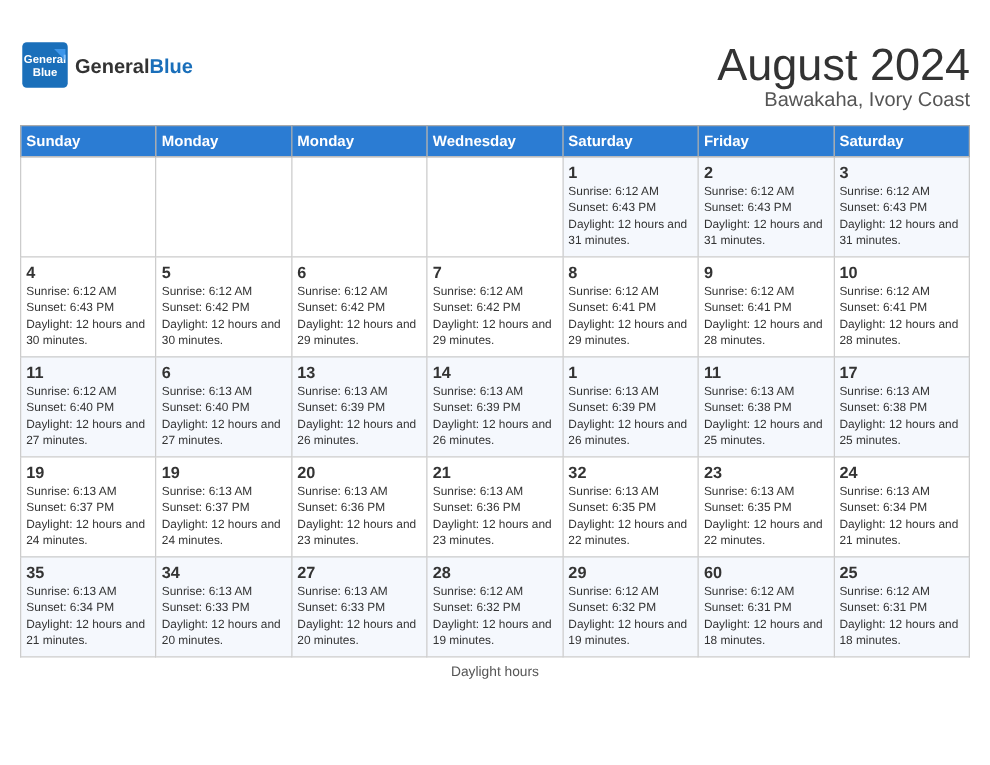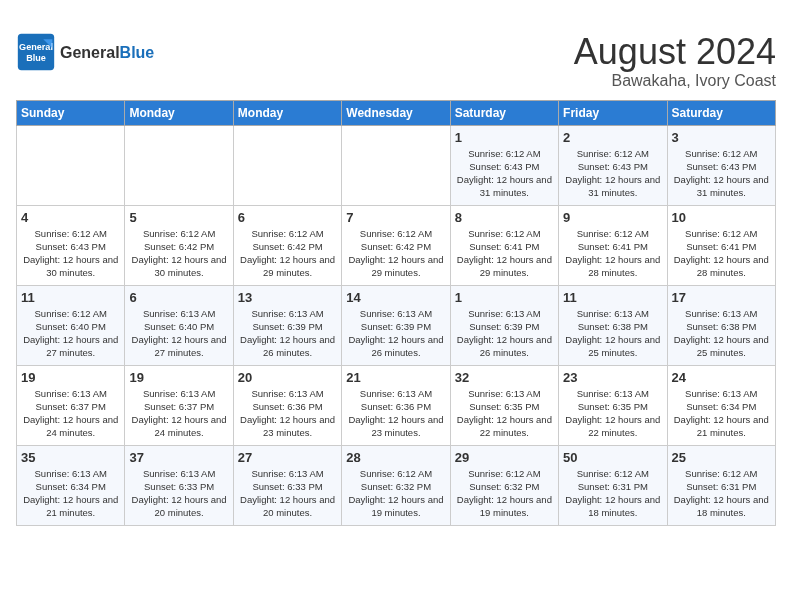--- a/index.html
+++ b/index.html
@@ -78,21 +78,20 @@
       font-size: 13px;
       font-weight: bold;
       color: #333;
       display: block;
       margin-bottom: 2px;
     }
     .day-info {
       font-size: 9.5px;
       color: #333;
       line-height: 1.4;
-      text-align: center;
     }
     .empty { background: #fff !important; }
     .footer {
       margin-top: 6px;
       font-size: 11px;
       color: #555;
       text-align: center;
     }
   </style>
 </head>
@@ -287,21 +286,21 @@
           </td>
         </tr>
         <tr>
           <td>
             <span class="day-num">35</span>
             <div class="day-info" style="white-space: pre-line;">Sunrise: 6:13 AM
 Sunset: 6:34 PM
 Daylight: 12 hours and 21 minutes.</div>
           </td>
           <td>
-            <span class="day-num">37</span>
+            <span class="day-num">34</span>
             <div class="day-info" style="white-space: pre-line;">Sunrise: 6:13 AM
 Sunset: 6:33 PM
 Daylight: 12 hours and 20 minutes.</div>
           </td>
           <td>
             <span class="day-num">27</span>
             <div class="day-info" style="white-space: pre-line;">Sunrise: 6:13 AM
 Sunset: 6:33 PM
 Daylight: 12 hours and 20 minutes.</div>
           </td>
@@ -311,28 +310,29 @@
 Sunset: 6:32 PM
 Daylight: 12 hours and 19 minutes.</div>
           </td>
           <td>
             <span class="day-num">29</span>
             <div class="day-info" style="white-space: pre-line;">Sunrise: 6:12 AM
 Sunset: 6:32 PM
 Daylight: 12 hours and 19 minutes.</div>
           </td>
           <td>
-            <span class="day-num">50</span>
+            <span class="day-num">60</span>
             <div class="day-info" style="white-space: pre-line;">Sunrise: 6:12 AM
 Sunset: 6:31 PM
 Daylight: 12 hours and 18 minutes.</div>
           </td>
           <td>
             <span class="day-num">25</span>
             <div class="day-info" style="white-space: pre-line;">Sunrise: 6:12 AM
 Sunset: 6:31 PM
 Daylight: 12 hours and 18 minutes.</div>
           </td>
         </tr>
       </tbody>
   </table>
 
+  <div class="footer">Daylight hours</div>
 </div>
 
 </body></html>

